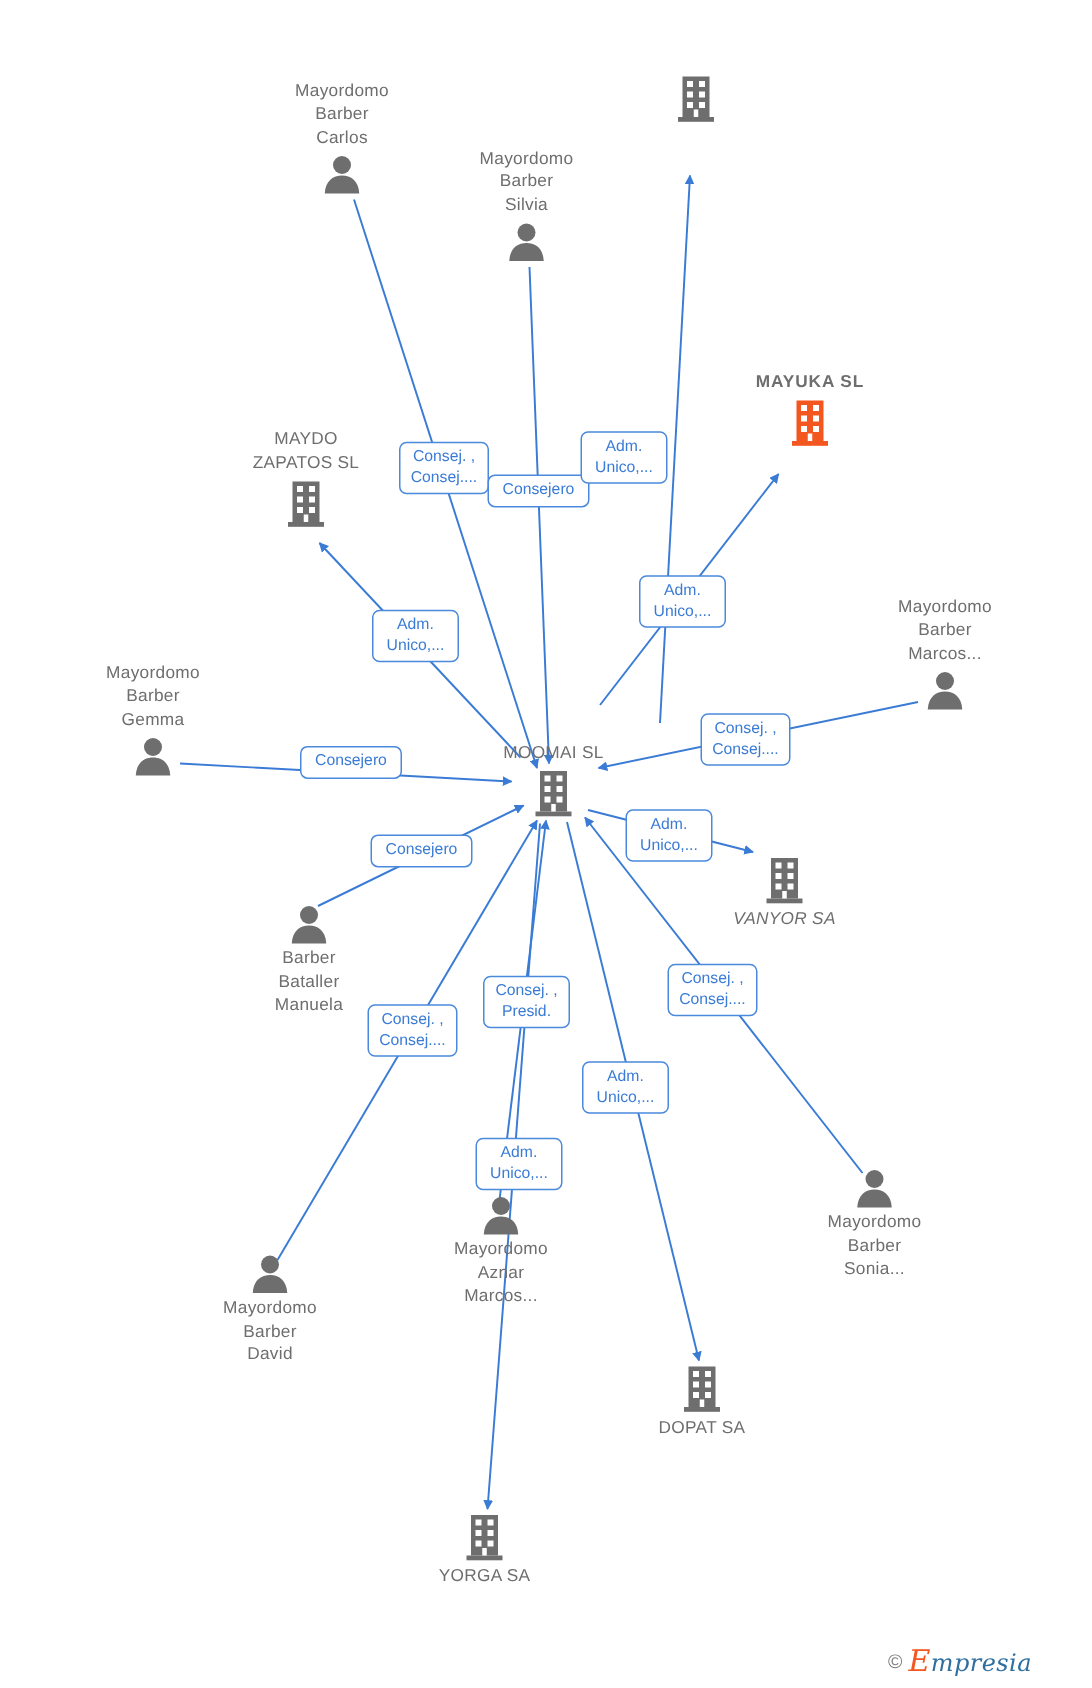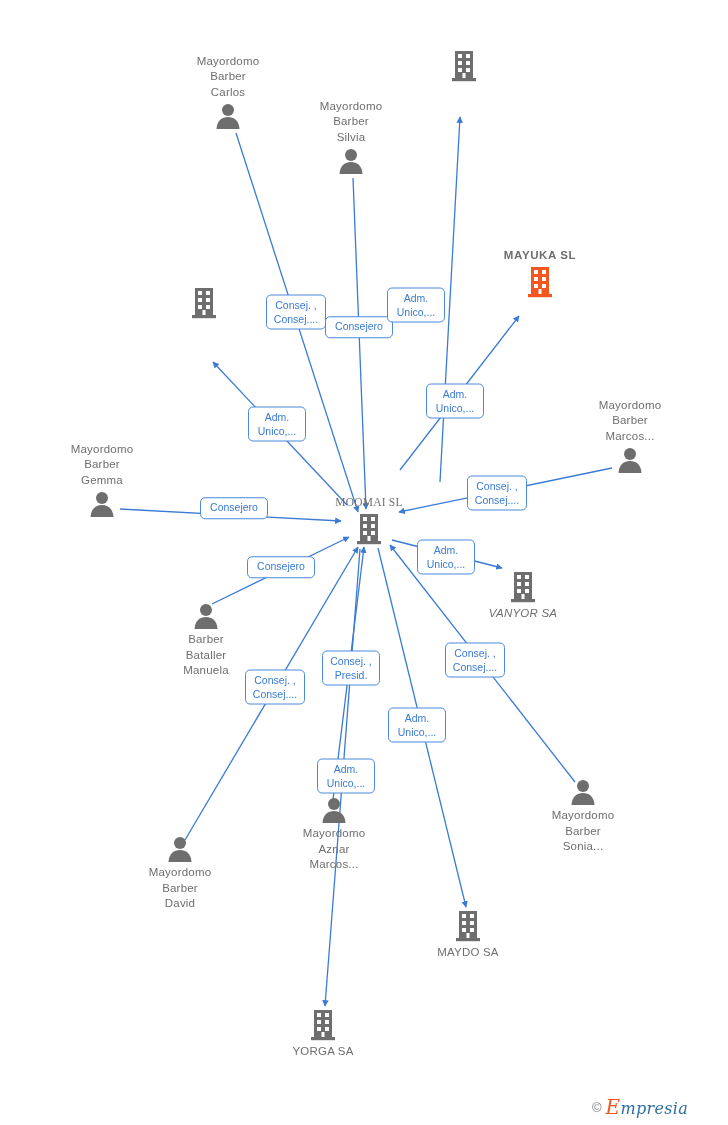--- a/index.html
+++ b/index.html
@@ -134,21 +134,22 @@
             <rect x="5" y="2" width="18" height="27" fill="#f4561f"></rect>
             <rect x="2" y="29" width="24" height="3.2" fill="#f4561f"></rect>
             <rect x="8" y="5" width="4" height="4" fill="#ffffff"></rect>
             <rect x="16" y="5" width="4" height="4" fill="#ffffff"></rect>
             <rect x="8" y="12" width="4" height="4" fill="#ffffff"></rect>
             <rect x="16" y="12" width="4" height="4" fill="#ffffff"></rect>
             <rect x="8" y="19" width="4" height="4" fill="#ffffff"></rect>
             <rect x="16" y="19" width="4" height="4" fill="#ffffff"></rect>
             <rect x="12.5" y="24" width="3" height="5" fill="#ffffff"></rect>
           </svg></span></div>
-      <div class="node label-above" style="left: 204px; top: 286px;"><span class="glyph"><svg width="28" height="34" viewBox="0 0 28 34">
+      <div class="node label-above" style="left: 204px; top: 286px;"><span class="caption">MAYDO
+ZAPATOS  SL</span><span class="glyph"><svg width="28" height="34" viewBox="0 0 28 34">
             <rect x="5" y="2" width="18" height="27" fill="#6e6e6e"></rect>
             <rect x="2" y="29" width="24" height="3.2" fill="#6e6e6e"></rect>
             <rect x="8" y="5" width="4" height="4" fill="#ffffff"></rect>
             <rect x="16" y="5" width="4" height="4" fill="#ffffff"></rect>
             <rect x="8" y="12" width="4" height="4" fill="#ffffff"></rect>
             <rect x="16" y="12" width="4" height="4" fill="#ffffff"></rect>
             <rect x="8" y="19" width="4" height="4" fill="#ffffff"></rect>
             <rect x="16" y="19" width="4" height="4" fill="#ffffff"></rect>
             <rect x="12.5" y="24" width="3" height="5" fill="#ffffff"></rect>
           </svg></span></div>
@@ -157,21 +158,21 @@
 Marcos...</span><span class="glyph"><svg width="28" height="28" viewBox="0 0 28 28">
             <circle cx="14" cy="8" r="6" fill="#6e6e6e"></circle>
             <path d="M2.5 27 C3 18.5 8 15 14 15 C20 15 25 18.5 25.5 27 Z" fill="#6e6e6e"></path>
           </svg></span></div>
       <div class="node label-above" style="left: 102px; top: 441.5px;"><span class="caption">Mayordomo
 Barber
 Gemma</span><span class="glyph"><svg width="28" height="28" viewBox="0 0 28 28">
             <circle cx="14" cy="8" r="6" fill="#6e6e6e"></circle>
             <path d="M2.5 27 C3 18.5 8 15 14 15 C20 15 25 18.5 25.5 27 Z" fill="#6e6e6e"></path>
           </svg></span></div>
-      <div class="node label-above" style="left: 369px; top: 494.5px; font-family: Liberation Serif, serif;"><span class="caption">MOOMAI  SL</span><span class="glyph"><svg width="28" height="34" viewBox="0 0 28 34">
+      <div class="node label-above" style="left: 369px; top: 494.5px;"><span class="caption">MOOMAI  SL</span><span class="glyph"><svg width="28" height="34" viewBox="0 0 28 34">
             <rect x="5" y="2" width="18" height="27" fill="#6e6e6e"></rect>
             <rect x="2" y="29" width="24" height="3.2" fill="#6e6e6e"></rect>
             <rect x="8" y="5" width="4" height="4" fill="#ffffff"></rect>
             <rect x="16" y="5" width="4" height="4" fill="#ffffff"></rect>
             <rect x="8" y="12" width="4" height="4" fill="#ffffff"></rect>
             <rect x="16" y="12" width="4" height="4" fill="#ffffff"></rect>
             <rect x="8" y="19" width="4" height="4" fill="#ffffff"></rect>
             <rect x="16" y="19" width="4" height="4" fill="#ffffff"></rect>
             <rect x="12.5" y="24" width="3" height="5" fill="#ffffff"></rect>
           </svg></span></div>
@@ -213,21 +214,21 @@
       <div class="node label-below" style="left: 468px; top: 909px;"><span class="glyph"><svg width="28" height="34" viewBox="0 0 28 34">
             <rect x="5" y="2" width="18" height="27" fill="#6e6e6e"></rect>
             <rect x="2" y="29" width="24" height="3.2" fill="#6e6e6e"></rect>
             <rect x="8" y="5" width="4" height="4" fill="#ffffff"></rect>
             <rect x="16" y="5" width="4" height="4" fill="#ffffff"></rect>
             <rect x="8" y="12" width="4" height="4" fill="#ffffff"></rect>
             <rect x="16" y="12" width="4" height="4" fill="#ffffff"></rect>
             <rect x="8" y="19" width="4" height="4" fill="#ffffff"></rect>
             <rect x="16" y="19" width="4" height="4" fill="#ffffff"></rect>
             <rect x="12.5" y="24" width="3" height="5" fill="#ffffff"></rect>
-          </svg></span><span class="caption">MAYDO SA</span></div>
+          </svg></span><span class="caption">DOPAT SA</span></div>
       <div class="node label-below" style="left: 323px; top: 1008px;"><span class="glyph"><svg width="28" height="34" viewBox="0 0 28 34">
             <rect x="5" y="2" width="18" height="27" fill="#6e6e6e"></rect>
             <rect x="2" y="29" width="24" height="3.2" fill="#6e6e6e"></rect>
             <rect x="8" y="5" width="4" height="4" fill="#ffffff"></rect>
             <rect x="16" y="5" width="4" height="4" fill="#ffffff"></rect>
             <rect x="8" y="12" width="4" height="4" fill="#ffffff"></rect>
             <rect x="16" y="12" width="4" height="4" fill="#ffffff"></rect>
             <rect x="8" y="19" width="4" height="4" fill="#ffffff"></rect>
             <rect x="16" y="19" width="4" height="4" fill="#ffffff"></rect>
             <rect x="12.5" y="24" width="3" height="5" fill="#ffffff"></rect>

